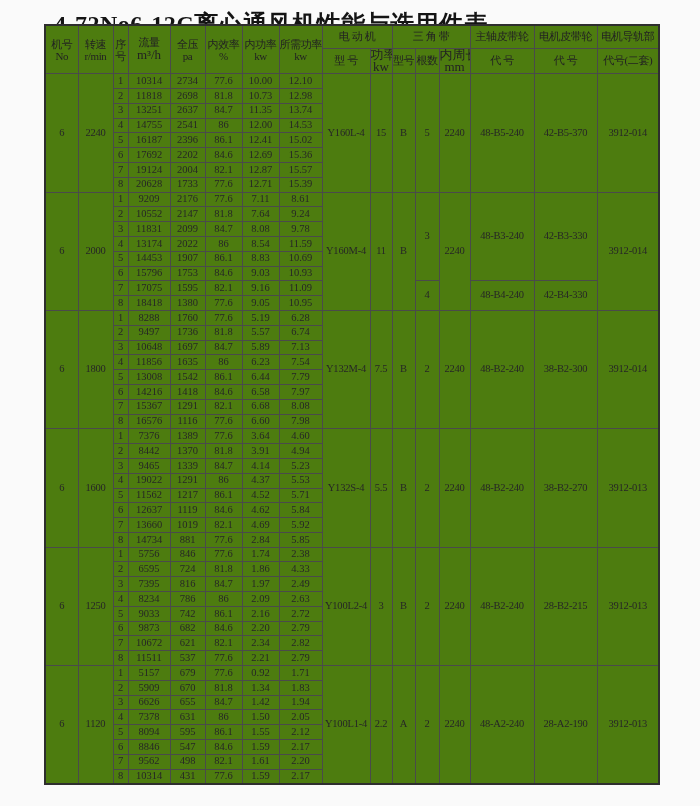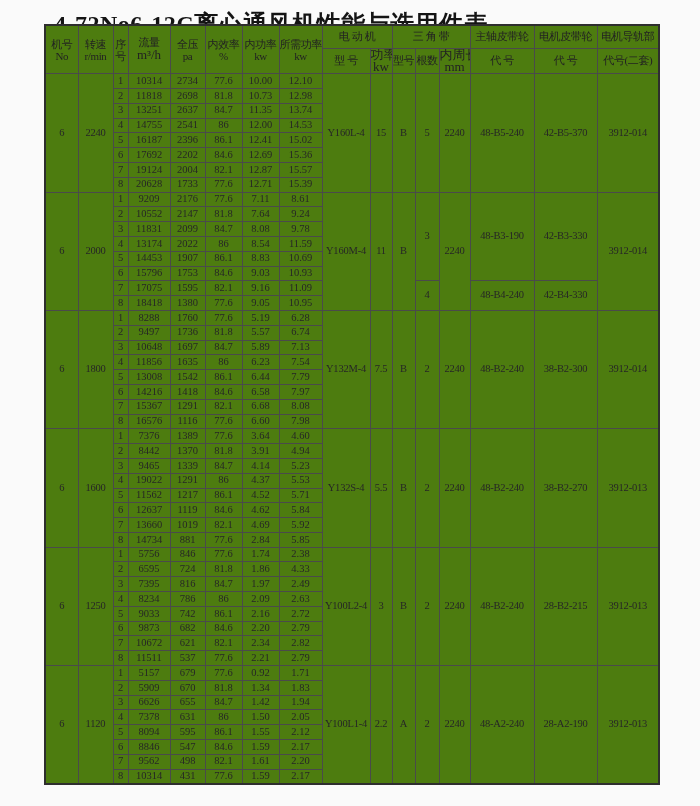--- a/index.html
+++ b/index.html
@@ -201,21 +201,21 @@
         <td>9209</td>
         <td>2176</td>
         <td>77.6</td>
         <td>7.11</td>
         <td>8.61</td>
         <td rowspan="8" class="grp">Y160M-4</td>
         <td rowspan="8" class="grp">11</td>
         <td rowspan="8" class="grp">B</td>
         <td rowspan="6" class="grp">3</td>
         <td rowspan="8" class="grp">2240</td>
-        <td rowspan="6" class="grp">48-B3-190</td>
+        <td rowspan="6" class="grp">48-B3-240</td>
         <td rowspan="6" class="grp">42-B3-330</td>
         <td rowspan="8" class="grp">3912-014</td>
       </tr>
       <tr>
         <td>2</td>
         <td>10552</td>
         <td>2147</td>
         <td>81.8</td>
         <td>7.64</td>
         <td>9.24</td>

